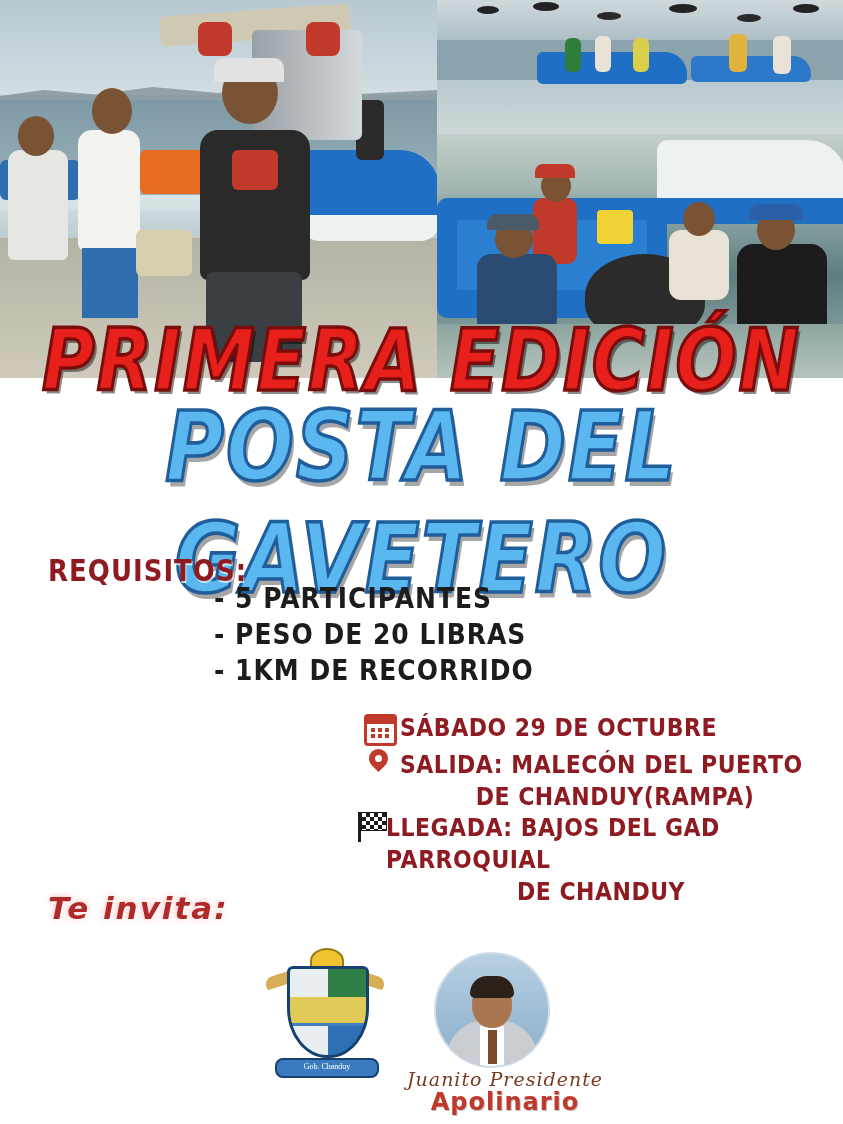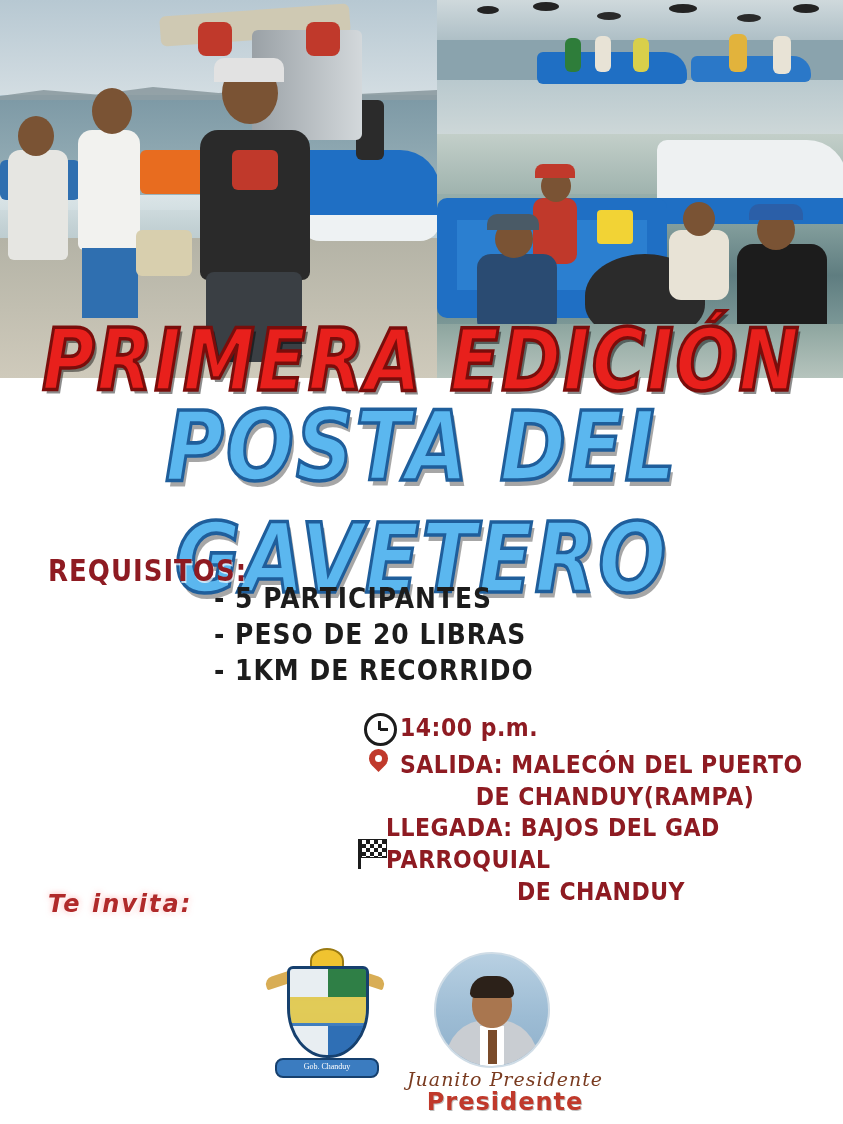--- a/index.html
+++ b/index.html
@@ -185,21 +185,21 @@
   }
 
   
   .te-invita {
     position: absolute;
     top: 890px;
     left: 48px;
     font-family: "DejaVu Sans", sans-serif;
     font-weight: 700;
     font-style: italic;
-    font-size: 24px;
+    font-size: 31px;
     color: #b02a2a;
     letter-spacing: 2px;
     text-shadow: 2px 2px 3px rgba(255,255,255,.9), 0 0 6px rgba(255,120,120,.6);
   }
 
   
   .crest {
     position: absolute;
     top: 944px;
     left: 265px;
@@ -354,44 +354,49 @@
 
 <div class="requisitos-label">REQUISITOS:</div>
 <div class="req-list">
   <div>- 5 PARTICIPANTES</div>
   <div>- PESO DE 20 LIBRAS</div>
   <div>- 1KM DE RECORRIDO</div>
 </div>
 
 <div class="details">
 
-
   <div class="detail-row">
     <div class="detail-ico">
-      <div class="clock">
-        <div class="clock-h"></div>
-        <div class="clock-m"></div>
+      <div class="cal">
+        <div class="cal-top"></div>
+        <div class="cal-dot" style="left:4px;top:11px;"></div>
+        <div class="cal-dot" style="left:11px;top:11px;"></div>
+        <div class="cal-dot" style="left:18px;top:11px;"></div>
+        <div class="cal-dot" style="left:4px;top:17px;"></div>
+        <div class="cal-dot" style="left:11px;top:17px;"></div>
+        <div class="cal-dot" style="left:18px;top:17px;"></div>
       </div>
     </div>
-    <div class="detail-text">14:00 p.m.</div>
-  </div>
+    <div class="detail-text">SÁBADO 29 DE OCTUBRE</div>
+  </div>
+
 
   <div class="detail-row">
     <div class="detail-ico">
       <div class="pin"></div>
       <div class="pin-hole"></div>
     </div>
     <div class="detail-text dt-wide">
       <span>SALIDA:</span>
       <span>MALECÓN DEL PUERTO</span>
       <span class="sub">DE CHANDUY(RAMPA)</span>
     </div>
   </div>
 
-  <div class="detail-row" style="margin-left:-8px;align-items:center;">
+  <div class="detail-row" style="margin-left:-8px;">
     <div class="detail-ico">
       <div class="flagpole"></div>
       <div class="flag"></div>
     </div>
     <div class="detail-text dt-wide" style="margin-left:-6px;">
       <span>LLEGADA:</span>
       <span>BAJOS DEL GAD PARROQUIAL</span>
       <span class="sub">DE CHANDUY</span>
     </div>
   </div>
@@ -415,13 +420,13 @@
 
 <div class="portrait">
   <div class="p-suit"></div>
   <div class="p-shirt"></div>
   <div class="p-tie"></div>
   <div class="p-head"></div>
   <div class="p-hair"></div>
 </div>
 
 <div class="signature">Juanito Presidente</div>
-<div class="presidente">Presidente</div>
+<div class="presidente">Apolinario</div>
 
 </body></html>

